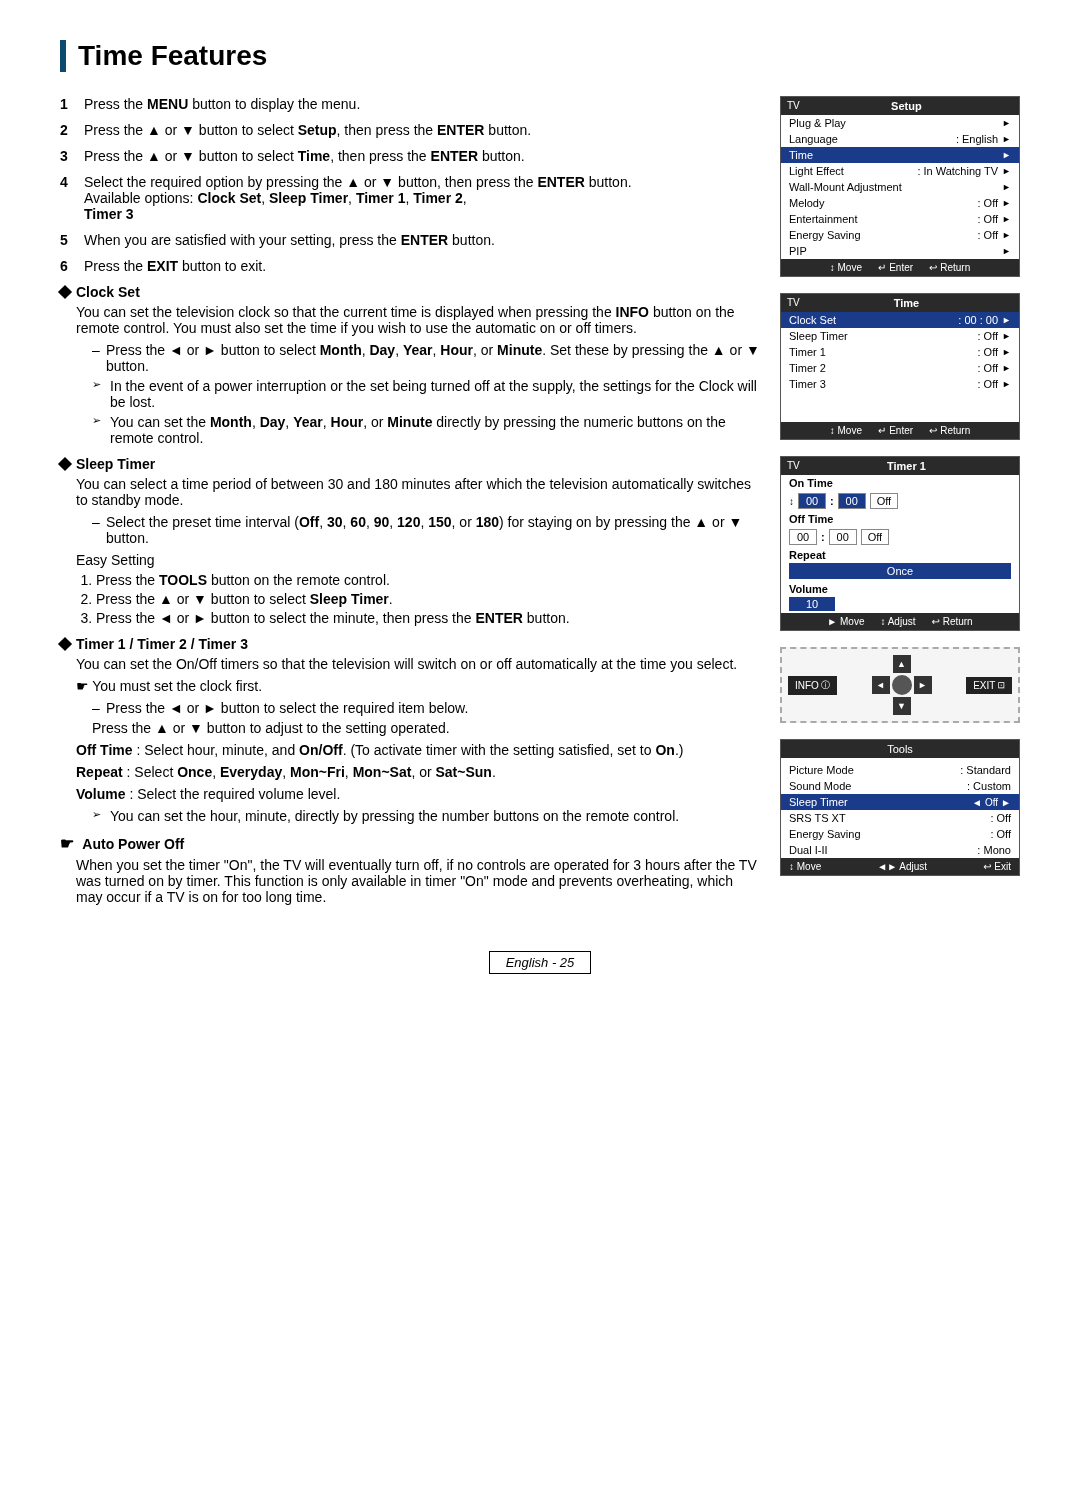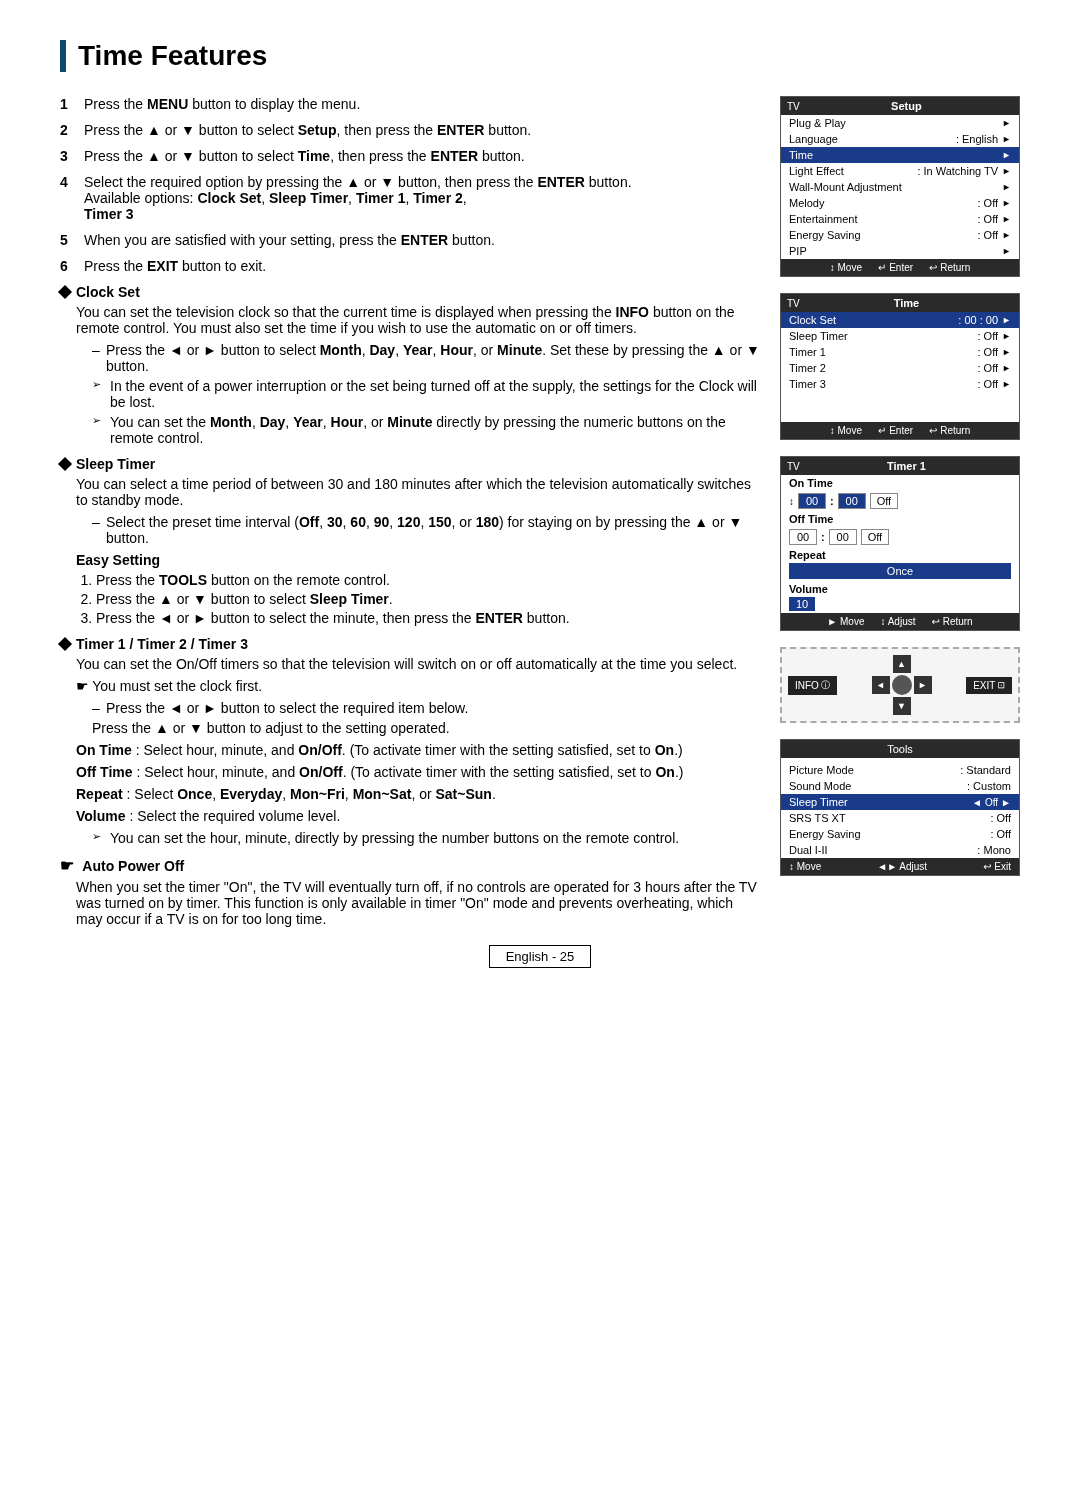--- a/index.html
+++ b/index.html
@@ -110,21 +110,21 @@
 
     .indent {
       padding-left: 16px;
     }
 
     .easy-setting {
       margin-top: 6px;
       margin-bottom: 6px;
     }
     .easy-setting-title {
-      font-weight: bold;
+      font-weight: normal;
       margin-bottom: 4px;
     }
     .easy-steps {
       padding-left: 20px;
     }
     .easy-steps li {
       margin-bottom: 3px;
     }
 
     
@@ -135,21 +135,20 @@
       margin-bottom: 8px;
     }
     .tv-panel-header {
       background: #2a2a2a;
       color: #fff;
       text-align: center;
       padding: 3px 6px;
       font-size: 11px;
       display: flex;
       justify-content: space-between;
-      align-items: center;
     }
     .tv-panel-header .tv-label {
       font-size: 10px;
     }
     .tv-panel-header .panel-title {
       font-weight: bold;
       font-size: 11px;
     }
     .tv-menu-row {
       display: flex;
@@ -217,21 +216,21 @@
     }
     .volume-row {
       padding: 2px 8px;
     }
     .volume-box {
       background: #1a3a8a;
       color: #fff;
       text-align: center;
       padding: 1px 0;
       font-size: 11px;
-      width: 26px;
+      width: 46px;
       margin-top: 2px;
     }
 
     
     .remote-panel {
       border: 2px dashed #aaa;
       padding: 6px;
       background: #f5f5f5;
       margin-bottom: 8px;
     }
@@ -318,22 +317,23 @@
       color: #fff;
       display: flex;
       justify-content: space-between;
       padding: 3px 8px;
       font-size: 10px;
     }
 
     
     .bottom-footer {
       text-align: center;
-      margin-top: 8px;
+      margin-top: 36px;
       font-size: 13px;
+      font-style: italic;
     }
     .bottom-footer-box {
       border: 1px solid #000;
       display: inline-block;
       padding: 3px 16px;
     }
 
     b { font-weight: bold; }
     p { margin-bottom: 6px; }
   </style>
@@ -440,21 +440,20 @@
       </div>
       <div class="indent">
         <p>
           You can set the On/Off timers so that the television will switch on or off automatically at the time you select.
         </p>
         <p>☛ You must set the clock first.</p>
         <ul class="sub-list">
           <li>Press the ◄ or ► button to select the required item below.</li>
         </ul>
         <p class="indent">Press the ▲ or ▼ button to adjust to the setting operated.</p>
-        <p><b>On Time</b> : Select hour, minute, and <b>On/Off</b>. (To activate timer with the setting satisfied, set to <b>On</b>.)</p>
         <p><b>Off Time</b> : Select hour, minute, and <b>On/Off</b>. (To activate timer with the setting satisfied, set to <b>On</b>.)</p>
         <p><b>Repeat</b> : Select <b>Once</b>, <b>Everyday</b>, <b>Mon~Fri</b>, <b>Mon~Sat</b>, or <b>Sat~Sun</b>.</p>
         <p><b>Volume</b> : Select the required volume level.</p>
         <ul class="arrow-list">
           <li>You can set the hour, minute, directly by pressing the number buttons on the remote control.</li>
         </ul>
       </div>
     </div>
 
     <div class="bullet-section">

